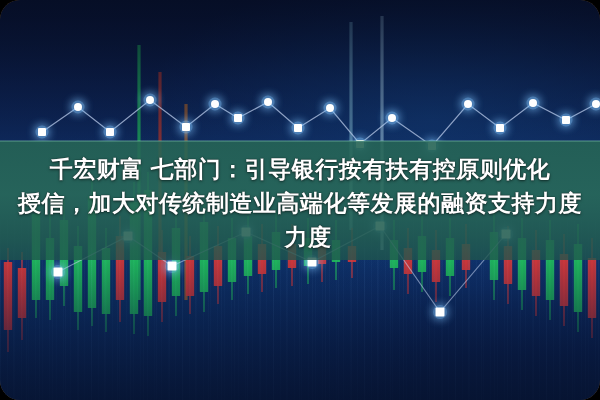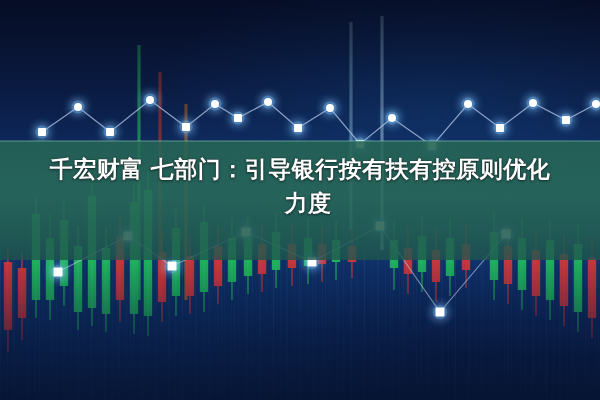--- a/index.html
+++ b/index.html
@@ -7,20 +7,21 @@
     padding: 0;
     background: #000;
   }
   #stage {
     position: relative;
     width: 600px;
     height: 400px;
     overflow: hidden;
     font-family: "Liberation Sans", "DejaVu Sans", sans-serif;
     background: #a16207;
+    border-radius: 20px;
   }
 
   
   .bg-base {
     position: absolute;
     inset: 0;
     background:
       radial-gradient(ellipse 70% 55% at 72% 30%, #123a76 0%, rgba(18,58,118,0) 70%),
       radial-gradient(ellipse 80% 60% at 20% 75%, #0d3167 0%, rgba(13,49,103,0) 70%),
       linear-gradient(180deg, #0a1535 0%, #0d2252 22%, #123a78 52%, #0e2f68 72%, #0a2150 88%, #091c44 100%);
@@ -305,16 +306,17 @@
         <circle cx="506" cy="234" r="7" fill="#7fc4ff" opacity="0.5" filter="url(#dotGlow)"></circle>
         <rect x="501.5" y="229.5" width="9" height="9" fill="#ffffff" rx="1"></rect>
       </g>
   </svg>
 
   <div class="green-band"></div>
   <div class="green-band-edge-top"></div>
 
   <div class="caption">
     <span class="l1">千宏财富 七部门：引导银行按有扶有控原则优化</span>
+    <span class="l2">授信，加大对传统制造业高端化等发展的融资支持力度</span>
     <span class="l3">力度</span>
   </div>
 
 </div>
 
 </body></html>

